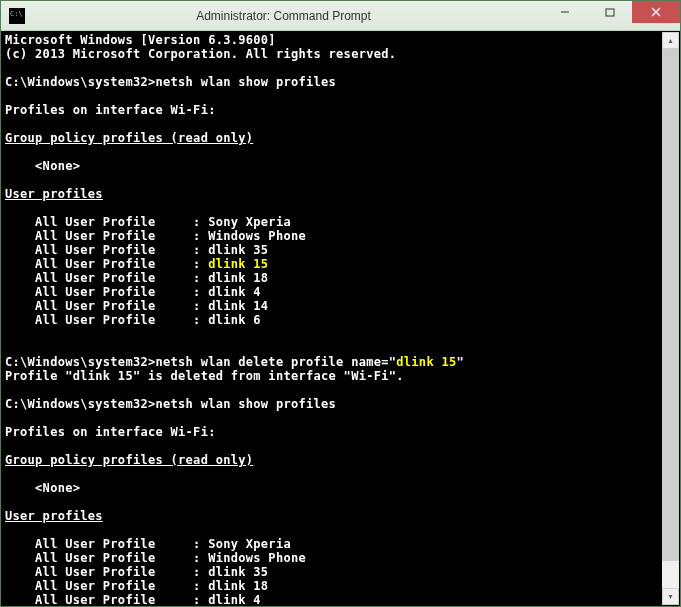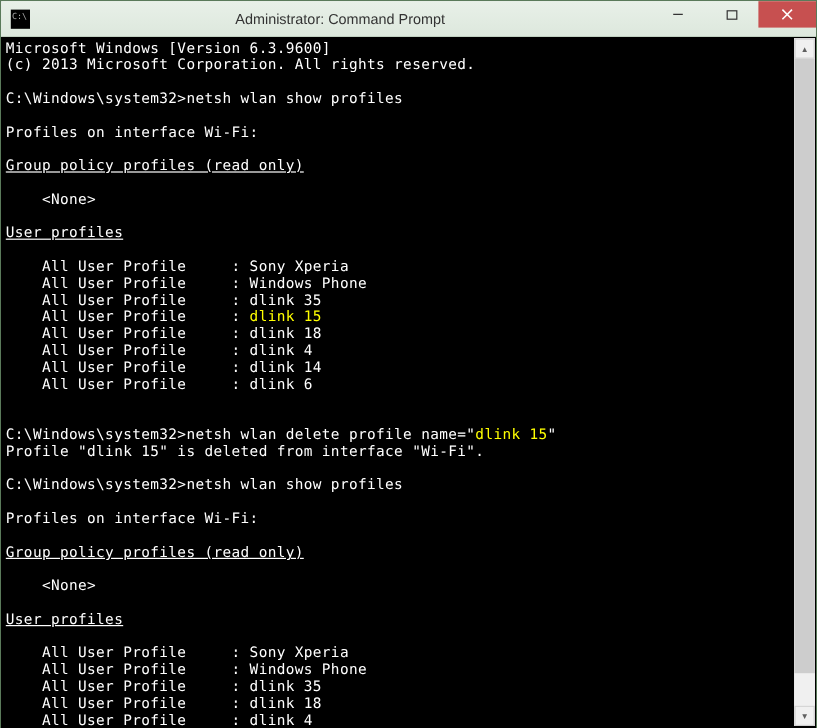--- a/index.html
+++ b/index.html
@@ -80,20 +80,21 @@
       flex: 1;
       background: #000;
       color: #fff;
       font-family: "Consolas", "Lucida Console", monospace;
       font-size: 12px;
       line-height: 14px;
       padding: 2px 4px;
       overflow-y: auto;
       white-space: pre;
       letter-spacing: 0.3px;
+      font-weight: bold;
     }
     .terminal::-webkit-scrollbar { width: 17px; }
     .terminal::-webkit-scrollbar-track { background: #f0f0f0; }
     .terminal::-webkit-scrollbar-thumb { background: #c0c0c0; border: 1px solid #a0a0a0; }
     .terminal::-webkit-scrollbar-button { background: #f0f0f0; height: 17px; border: 1px solid #c0c0c0; }
     .highlight { color: #ffff00; }
     .underline { text-decoration: underline; }
     .scrollbar {
       position: absolute;
       right: 1px;

